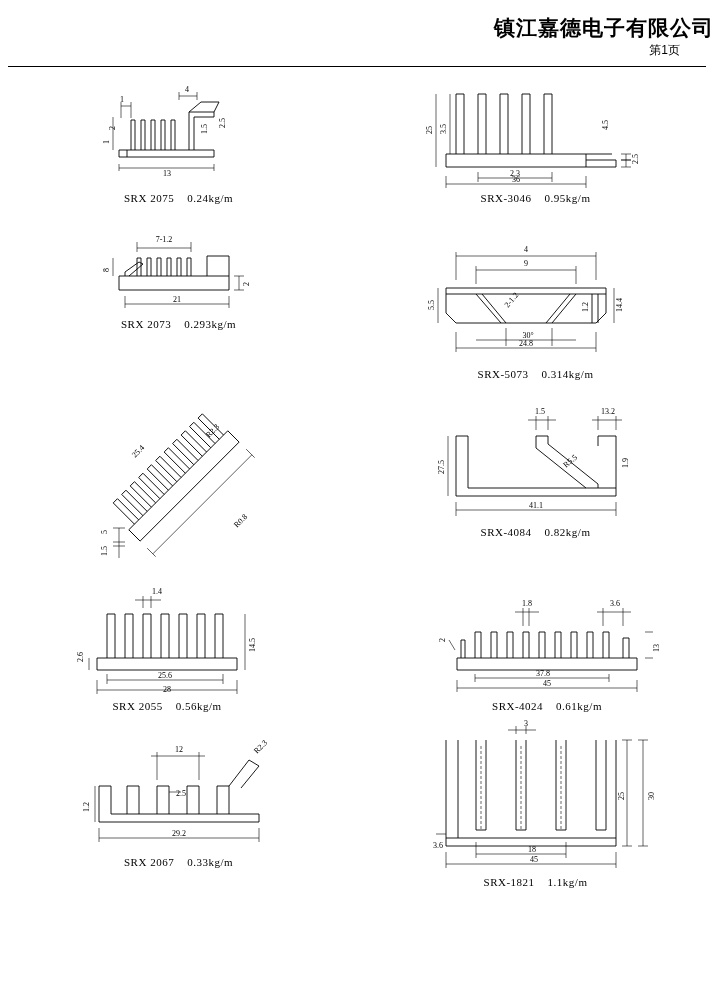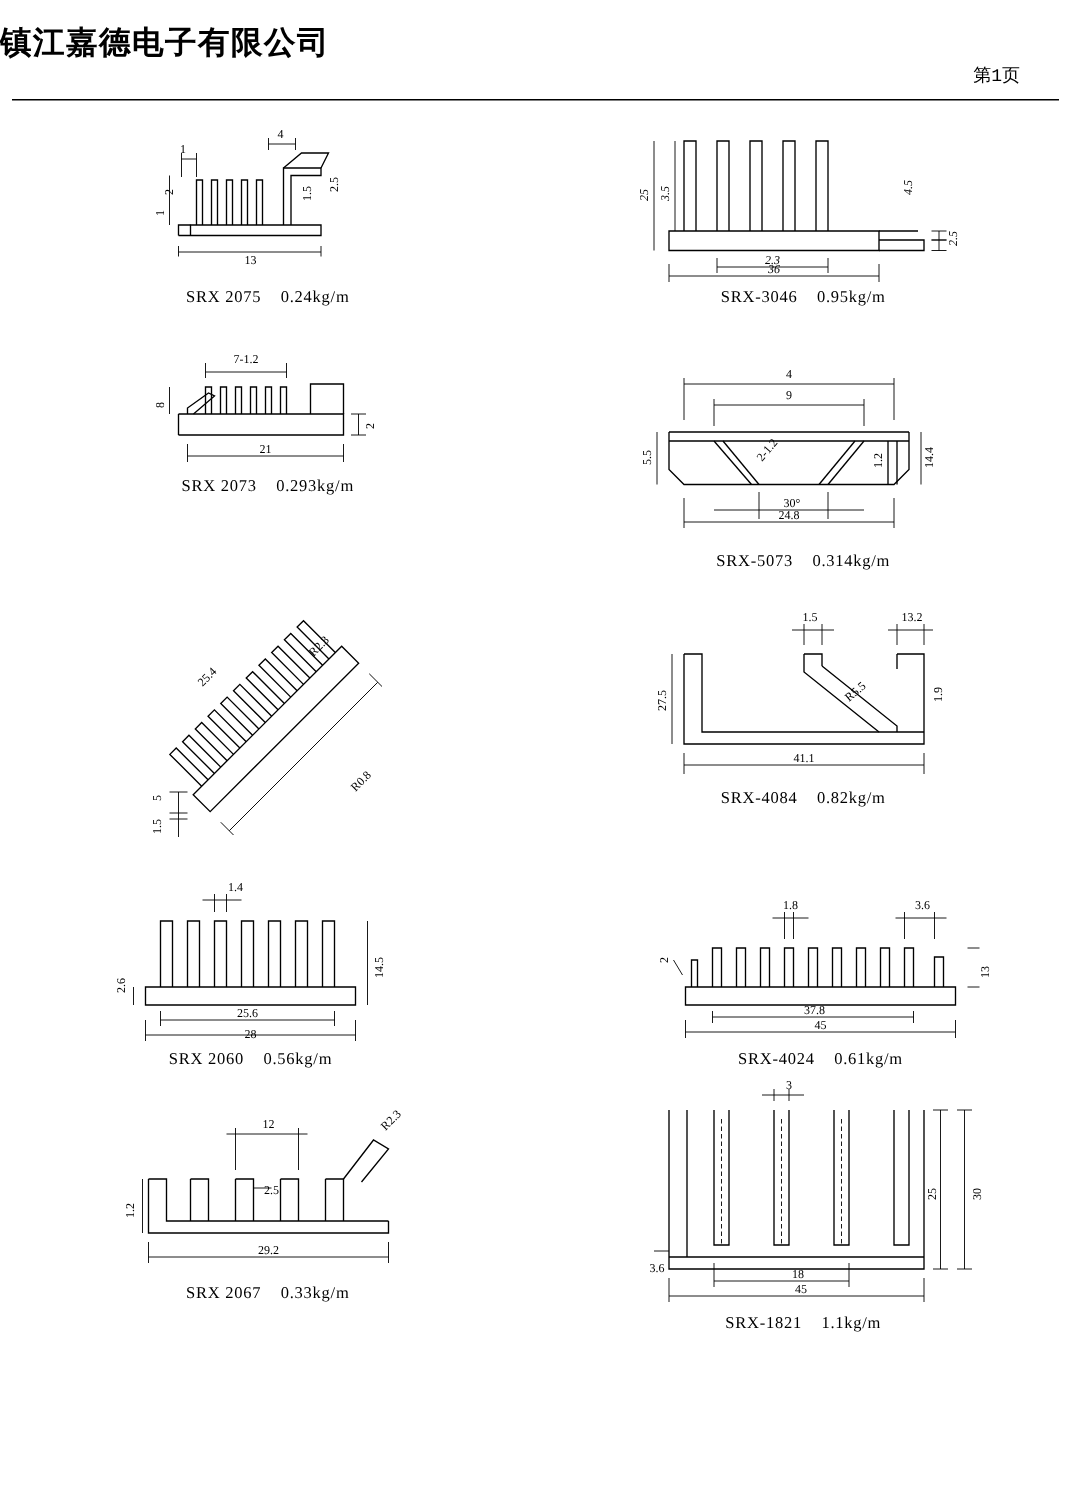--- a/index.html
+++ b/index.html
@@ -14,33 +14,33 @@
     color: #000000;
     position: relative;
     overflow: hidden;
   }
   .page {
     position: relative;
     width: 714px;
     height: 1000px;
   }
   .doc-title {
-    text-align: left;
+    text-align: right;
     font-family: "DejaVu Sans", sans-serif;
     font-weight: bold;
     font-size: 21px;
     letter-spacing: 1px;
     padding-top: 14px;
     color: #000;
   }
   .page-num {
     position: absolute;
     right: 34px;
     top: 42px;
-    font-family: Liberation Mono, monospace;
+    font-family: Liberation Sans, sans-serif;
     font-size: 12px;
   }
   .rule {
     position: absolute;
     left: 8px;
     right: 8px;
     top: 66px;
     height: 1px;
     background: #000;
   }
@@ -128,21 +128,21 @@
             <text x="108" y="20" text-anchor="middle">4</text>
             <text x="146" y="56" transform="rotate(-90 146 56)">2.5</text>
             <text x="128" y="62" transform="rotate(-90 128 62)">1.5</text>
             <text x="88" y="104" text-anchor="middle">13</text>
           </svg>
         </div>
         <div class="cap">SRX 2075    0.24kg/m</div>
       </div>
 
       <div class="cell">
-        <div class="fig" style="width:240px;height:120px;font-style:italic;">
+        <div class="fig" style="width:240px;height:120px;">
           <svg width="240" height="120" viewBox="0 0 240 120">
             <path class="ln" d="M30,95 L170,95 L170,82 L30,82 Z"></path>
             <path class="ln" d="M40,82 L40,22 L48,22 L48,82"></path>
             <path class="ln" d="M62,82 L62,22 L70,22 L70,82"></path>
             <path class="ln" d="M84,82 L84,22 L92,22 L92,82"></path>
             <path class="ln" d="M106,82 L106,22 L114,22 L114,82"></path>
             <path class="ln" d="M128,82 L128,22 L136,22 L136,82"></path>
 
             <path class="ln" d="M170,88 L200,88 L200,95 L170,95"></path>
             <path class="ln" d="M170,82 L196,82"></path>
@@ -353,21 +353,21 @@
                 <path d="M180,100 L180,114"></path>
               <path d="M40,110 L180,110"></path>
             </g>
             <text x="100" y="14" text-anchor="middle">1.4</text>
             <text x="26" y="82" transform="rotate(-90 26 82)">2.6</text>
             <text x="198" y="72" transform="rotate(-90 198 72)">14.5</text>
             <text x="108" y="98" text-anchor="middle">25.6</text>
             <text x="110" y="112" text-anchor="middle">28</text>
           </svg>
         </div>
-        <div class="cap">SRX 2060    0.56kg/m</div>
+        <div class="cap">SRX 2055    0.56kg/m</div>
       </div>
 
       <div class="cell">
         <div class="fig" style="width:240px;height:120px;">
           <svg width="240" height="120" viewBox="0 0 240 120">
             <path class="ln" d="M30,78 L30,90 L210,90 L210,78 Z"></path>
             <path class="ln" d="M34,78 L34,60 L38,60 L38,78"></path>
             <path class="ln" d="M48,78 L48,52 L54,52 L54,78"></path>
             <path class="ln" d="M64,78 L64,52 L70,52 L70,78"></path>
             <path class="ln" d="M80,78 L80,52 L86,52 L86,78"></path>

